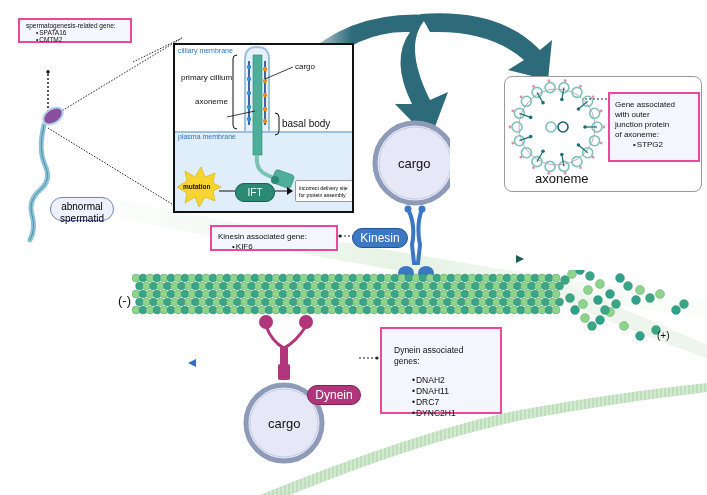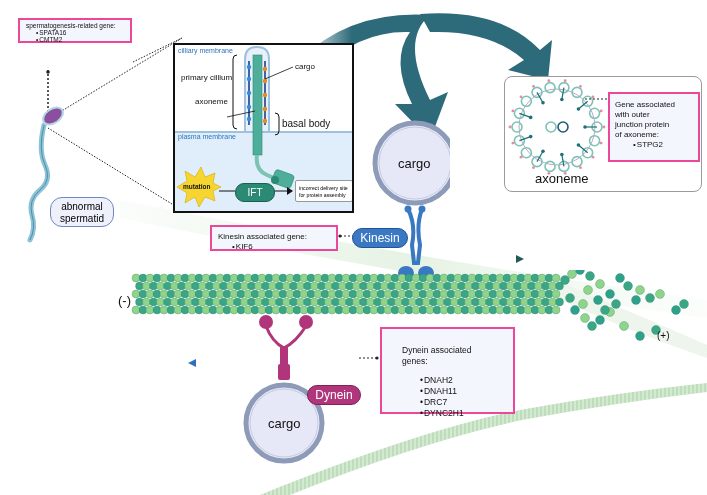--- a/index.html
+++ b/index.html
@@ -64,21 +64,21 @@
   </svg>
 
   <div class="genebox" style="left:18px;top:18px;width:114px;height:25px;font-size:6.5px;padding:2px 6px;box-sizing:border-box;">
     <div>spermatogenesis-related  gene:</div>
     <ul class="list" style="padding-left:10px;">
       <li>SPATA16</li>
       <li>CMTM2</li>
     </ul>
   </div>
 
-  <div class="abs" style="left:50px;top:197px;width:64px;height:30px;border:1px solid #6f86c0;background:#eef1fb;border-radius:12px;font-size:10px;text-align:center;line-height:12px;padding-top:3px;box-sizing:border-box;">
+  <div class="abs" style="left:50px;top:197px;width:64px;height:24px;border:1px solid #6f86c0;background:#eef1fb;border-radius:12px;font-size:10px;text-align:center;line-height:12px;padding-top:3px;box-sizing:border-box;">
     <div>abnormal</div>
     <div>spermatid</div>
   </div>
 
   <div class="abs" style="left:173px;top:43px;width:181px;height:170px;border:2px solid #111;background:#fff;box-sizing:border-box;overflow:hidden;">
     <div class="abs" style="left:0;top:86px;width:181px;height:84px;background:#dfeefa;border-top:2px solid #9fc1e0;"></div>
     <svg class="abs" style="left:0;top:0" width="181" height="170">
 
       <path d="M70 86 L70 14 Q70 2 82 2 Q94 2 94 14 L94 86" fill="#e8f1fb" stroke="#9fc1e0" stroke-width="2"></path>
 
@@ -591,21 +591,21 @@
     <line x1="8" y1="7" x2="90" y2="7" stroke="url(#dynArrowGrad)" stroke-width="2"></line>
   </svg>
 
   <div class="pill" style="left:307px;top:349px;width:52px;height:18px;background:#b0357a;border:1px solid #7d2356;line-height:18px;margin-top:36px;">
     <span>Dynein</span>
   </div>
   <svg class="abs" style="left:359px;top:354px" width="20" height="8">
     <line x1="0" y1="4" x2="18" y2="4" stroke="#222" stroke-dasharray="2,2"></line>
     <circle cx="18" cy="4" r="1.6" fill="#222"></circle>
   </svg>
-  <div class="genebox" style="left:380px;top:327px;width:135px;height:87px;font-size:8.5px;padding:16px 20px;box-sizing:border-box;line-height:11px;">
+  <div class="genebox" style="left:380px;top:327px;width:122px;height:87px;font-size:8.5px;padding:16px 12px;box-sizing:border-box;line-height:11px;">
     <div>Dynein associated genes:</div>
     <ul class="list" style="padding-left:18px;margin-top:8px;">
       <li>DNAH2</li>
       <li>DNAH11</li>
       <li>DRC7</li>
       <li>DYNC2H1</li>
     </ul>
   </div>
 </div>
 

